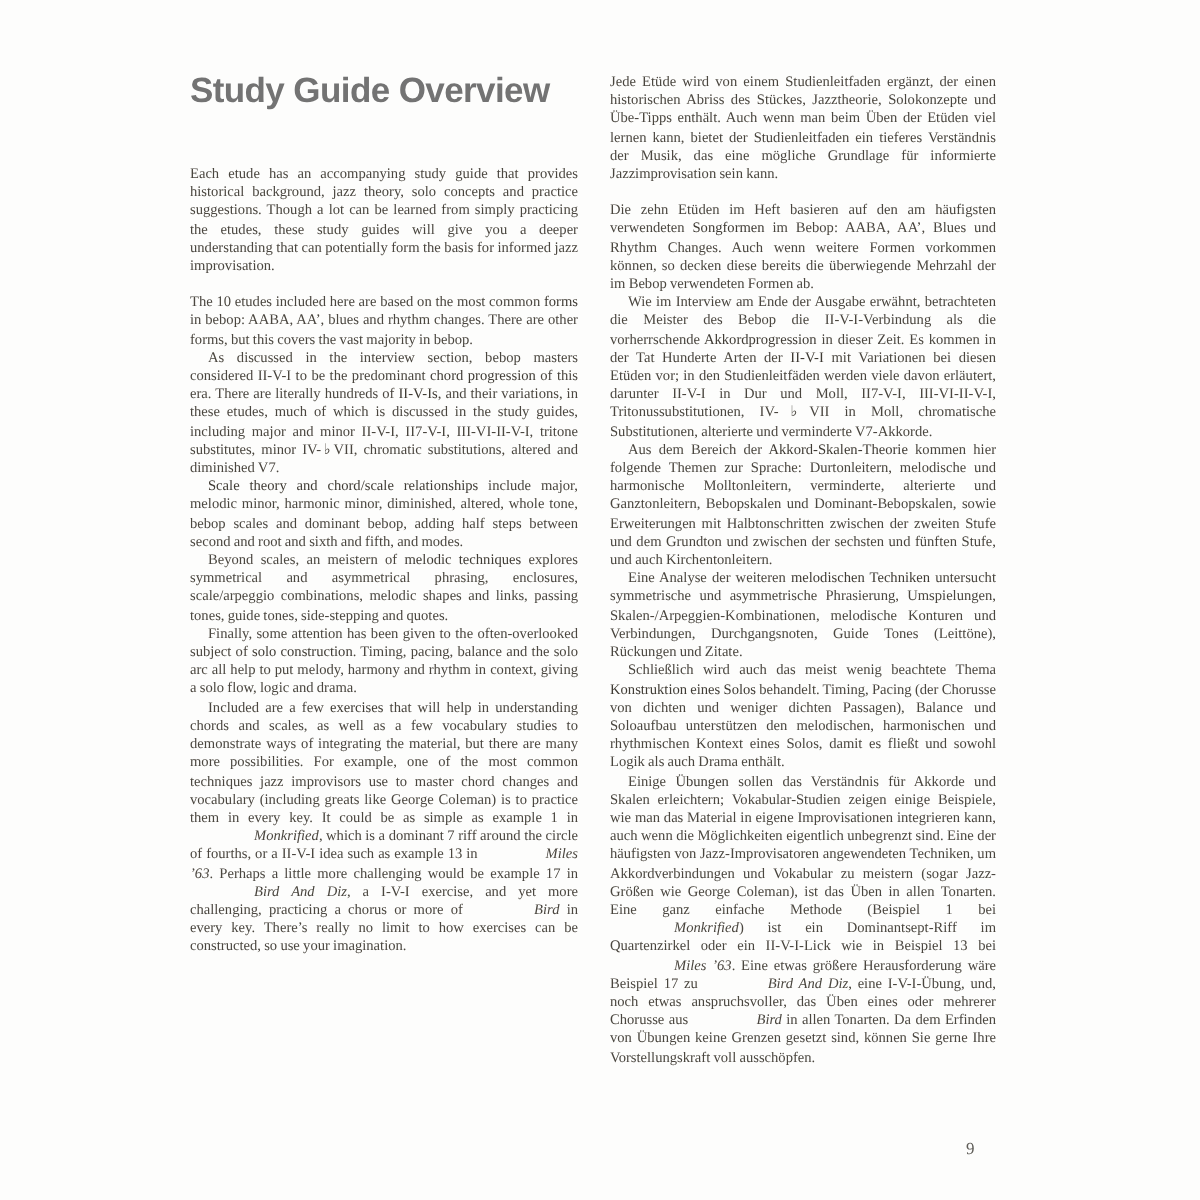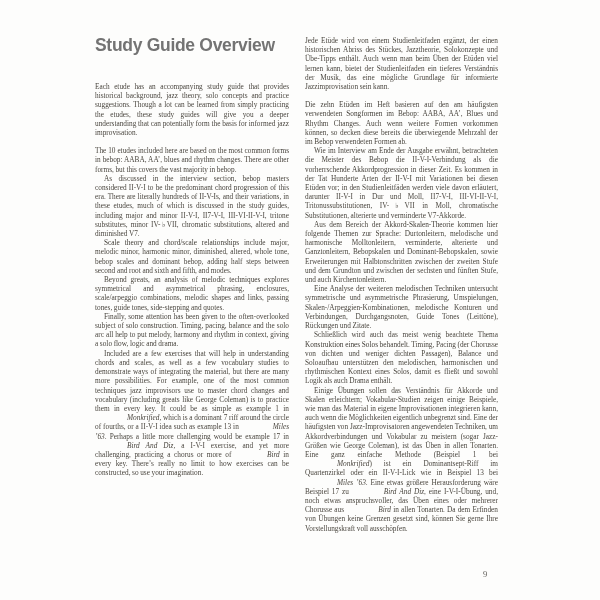--- a/index.html
+++ b/index.html
@@ -56,21 +56,21 @@
 
 <div class="page">
 
   <section class="col col-left" lang="en">
     <h1 class="heading">Study Guide Overview</h1>
     <div class="body-text">
         <p class="para"><span>Each etude has an accompanying study guide that provides historical background, jazz theory, solo concepts and practice suggestions. Though a lot can be learned from simply practicing the etudes, these study guides will give you a deeper understanding that can potentially form the basis for informed jazz improvisation.</span></p>
         <p class="para gap"><span>The 10 etudes included here are based on the most common </span><b>forms</b><span> in bebop: AABA, AA’, blues and rhythm changes. There are other forms, but this covers the vast majority in bebop.</span></p>
         <p class="para indent"><span>As discussed in the interview section, bebop masters considered II-V-I to be the predominant </span><b>chord progression</b><span> of this era. There are literally hundreds of </span><b>II-V-Is</b><span>, and their variations, in these etudes, much of which is discussed in the study guides, including major and minor II-V-I, II7-V-I, III-VI-II-V-I, tritone substitutes, minor IV-♭VII, chromatic substitutions, altered and diminished V7.</span></p>
         <p class="para indent"><b>Scale theory and chord/scale relationships</b><span> include major, melodic minor, harmonic minor, diminished, altered, whole tone, bebop scales and dominant bebop, adding half steps between second and root and sixth and fifth, and modes.</span></p>
-        <p class="para indent"><span>Beyond greats, an analysis of </span><b>melodic techniques</b><span> explores symmetrical and asymmetrical phrasing, enclosures, scale/arpeggio combinations, melodic shapes and links, passing tones, guide tones, side-stepping and quotes.</span></p>
+        <p class="para indent"><span>Beyond scales, an meistern of </span><b>melodic techniques</b><span> explores symmetrical and asymmetrical phrasing, enclosures, scale/arpeggio combinations, melodic shapes and links, passing tones, guide tones, side-stepping and quotes.</span></p>
         <p class="para indent"><span>Finally, some attention has been given to the often-overlooked subject of </span><b>solo construction</b><span>. Timing, pacing, balance and the solo arc all help to put melody, harmony and rhythm in context, giving a solo flow, logic and drama.</span></p>
         <p class="para indent"><span>Included are a few </span><b>exercises</b><span> that will help in understanding chords and scales, as well as a few vocabulary studies to demonstrate ways of integrating the material, but there are many more possibilities. For example, one of the most common techniques jazz improvisors use to master chord changes and vocabulary (including greats like George Coleman) is to practice them in every key. It could be as simple as example 1 in </span><i>Monkrified</i><span>, which is a dominant 7 riff around the circle of fourths, or a II-V-I idea such as example 13 in </span><i>Miles ’63</i><span>. Perhaps a little more challenging would be example 17 in </span><i>Bird And Diz</i><span>, a I-V-I exercise, and yet more challenging, practicing a chorus or more of </span><i>Bird</i><span> in every key. There’s really no limit to how exercises can be constructed, so use your imagination.</span></p>
       </div>
   </section>
 
   <section class="col col-right" lang="de">
     <div class="body-text">
         <p class="para"><span>Jede Etüde wird von einem Studienleitfaden ergänzt, der einen historischen Abriss des Stückes, Jazztheorie, Solokonzepte und Übe-Tipps enthält. Auch wenn man beim Üben der Etüden viel lernen kann, bietet der Studienleitfaden ein tieferes Verständnis der Musik, das eine mögliche Grundlage für informierte Jazzimprovisation sein kann.</span></p>
         <p class="para gap"><span>Die zehn Etüden im Heft basieren auf den am häufigsten verwendeten </span><b>Songformen</b><span> im Bebop: AABA, AA’, Blues und Rhythm Changes. Auch wenn weitere Formen vorkommen können, so decken diese bereits die überwiegende Mehrzahl der im Bebop verwendeten Formen ab.</span></p>
         <p class="para indent"><span>Wie im Interview am Ende der Ausgabe erwähnt, betrachteten die Meister des Bebop die II-V-I-Verbindung als die vorherrschende </span><b>Akkordprogression</b><span> in dieser Zeit. Es kommen in der Tat Hunderte Arten der </span><b>II-V-I</b><span> mit Variationen bei diesen Etüden vor; in den Studienleitfäden werden viele davon erläutert, darunter II-V-I in Dur und Moll, II7-V-I, III-VI-II-V-I, Tritonussubstitutionen, IV-♭VII in Moll, chromatische Substitutionen, alterierte und verminderte V7-Akkorde.</span></p>

